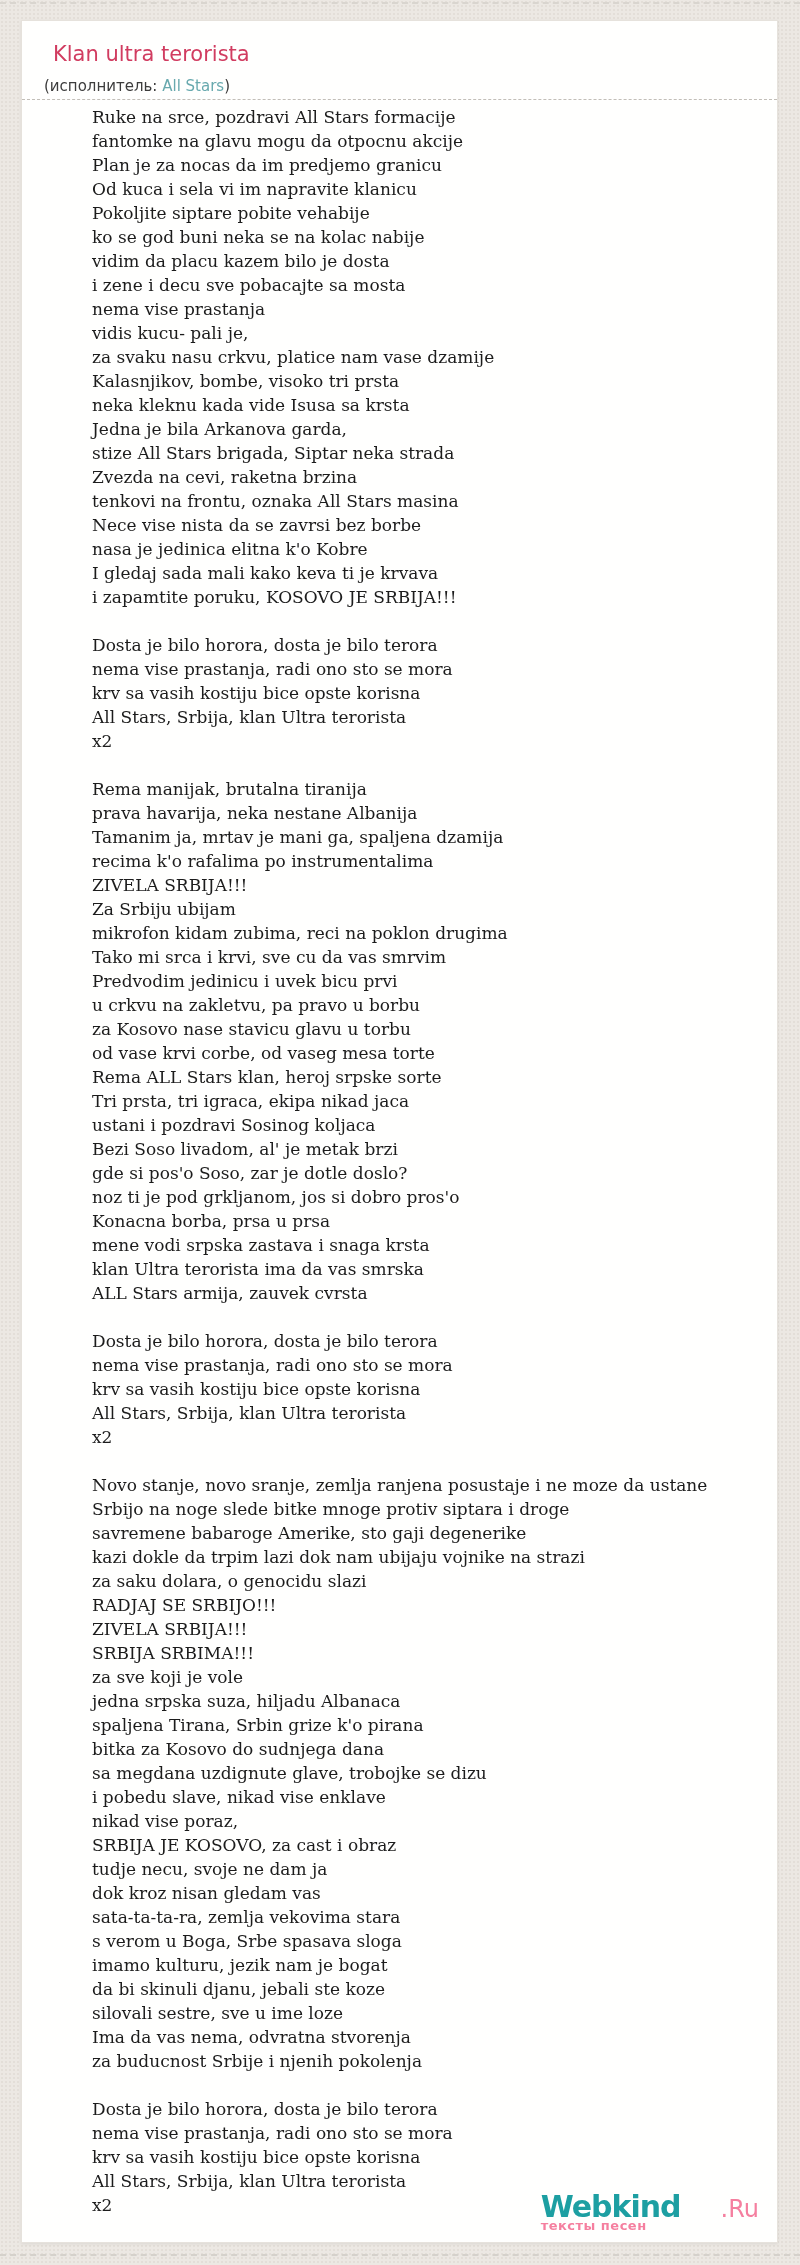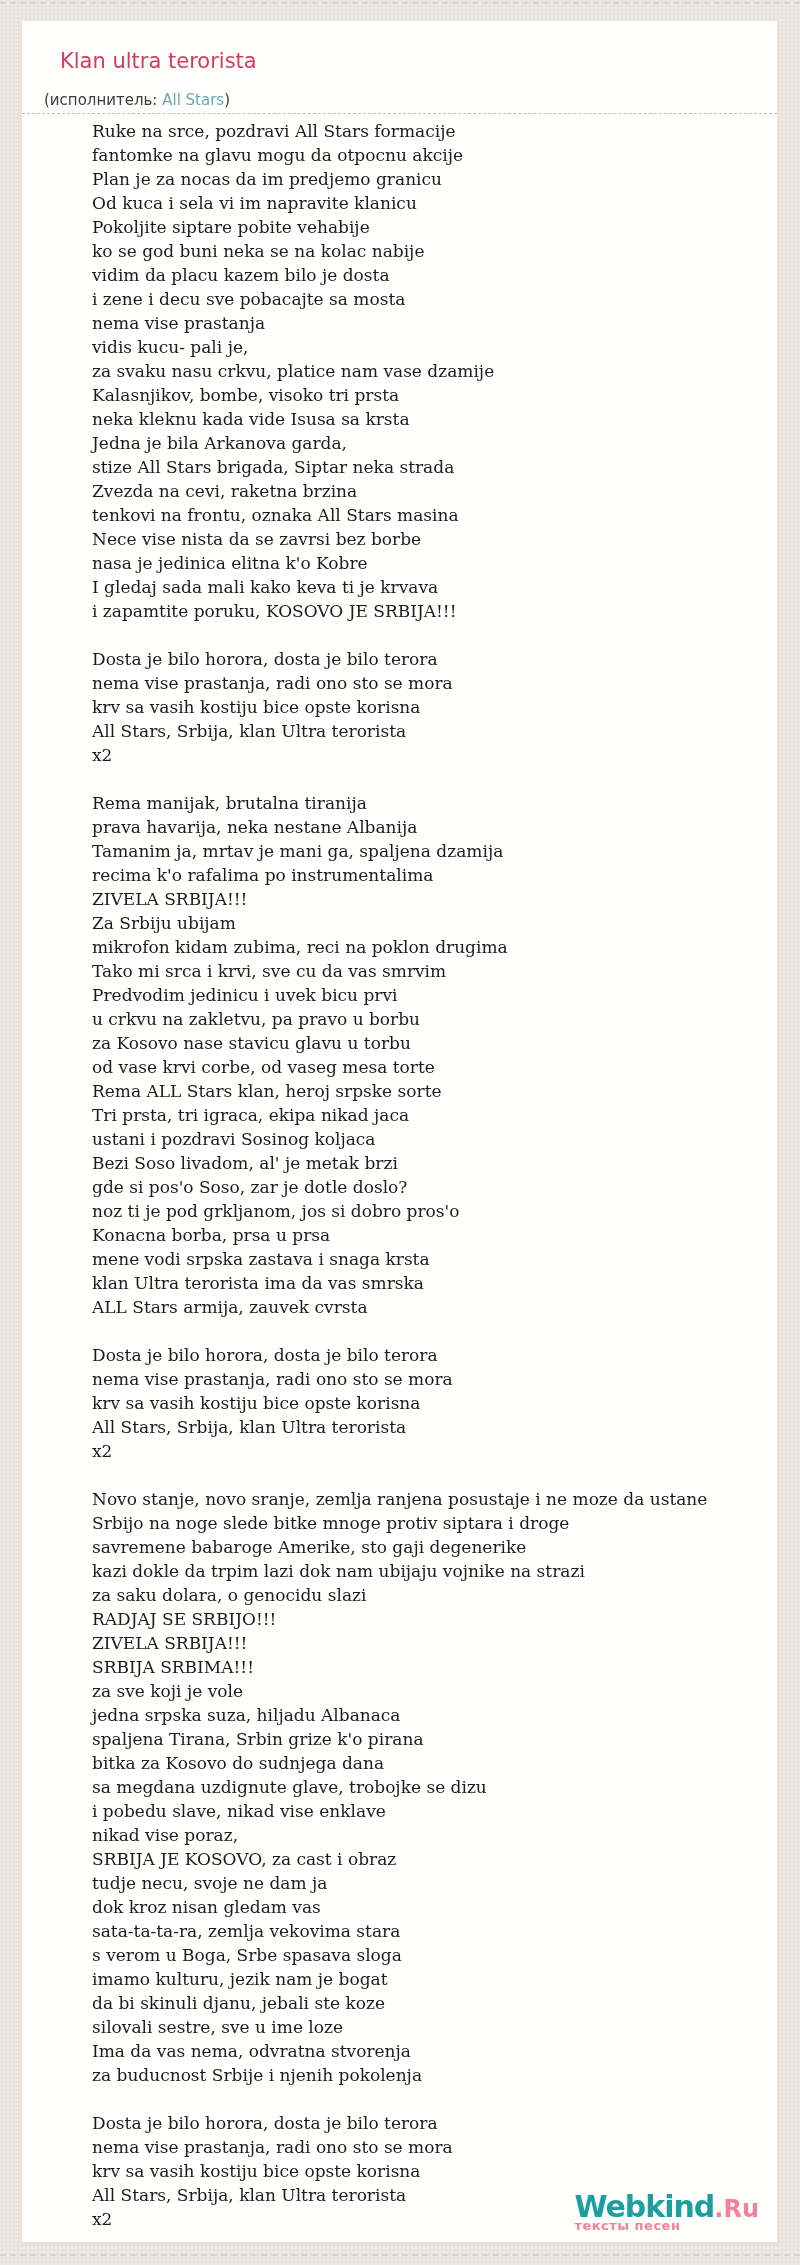--- a/index.html
+++ b/index.html
@@ -32,21 +32,21 @@
     top: 20px;
     width: 757px;
     height: 2223px;
     box-sizing: border-box;
     background: #fffffe;
     border: 1px solid #e6e2dc;
     box-shadow: 0 1px 3px rgba(0,0,0,0.07);
     padding: 11px 16px 0 22px;
   }
   .title {
-    margin: 16px;
+    margin: 9px;
     font-family: "DejaVu Sans", sans-serif;
     font-size: 21px;
     font-weight: normal;
     line-height: 26px;
     color: #d13c60;
   }
   .artist-line {
     font-size: 15px;
     line-height: 20px;
     color: #3c3c3c;
@@ -82,23 +82,24 @@
   }
   .logo-main {
     font-family: "DejaVu Sans", sans-serif;
     font-weight: bold;
     font-size: 30px;
     letter-spacing: -1px;
     color: #1d9fa2;
   }
   .logo-ru {
     font-family: "DejaVu Sans", sans-serif;
-    font-weight: bold;
+    font-weight: normal;
     font-size: 24px;
     color: #f57f9f;
+    padding-left: 40px;
   }
   .logo-tagline {
     display: block;
     font-family: "DejaVu Sans", sans-serif;
     font-weight: bold;
     font-size: 13px;
     color: #f57f9f;
     text-align: left;
     padding-right: 32px;
     margin-top: -3px;

